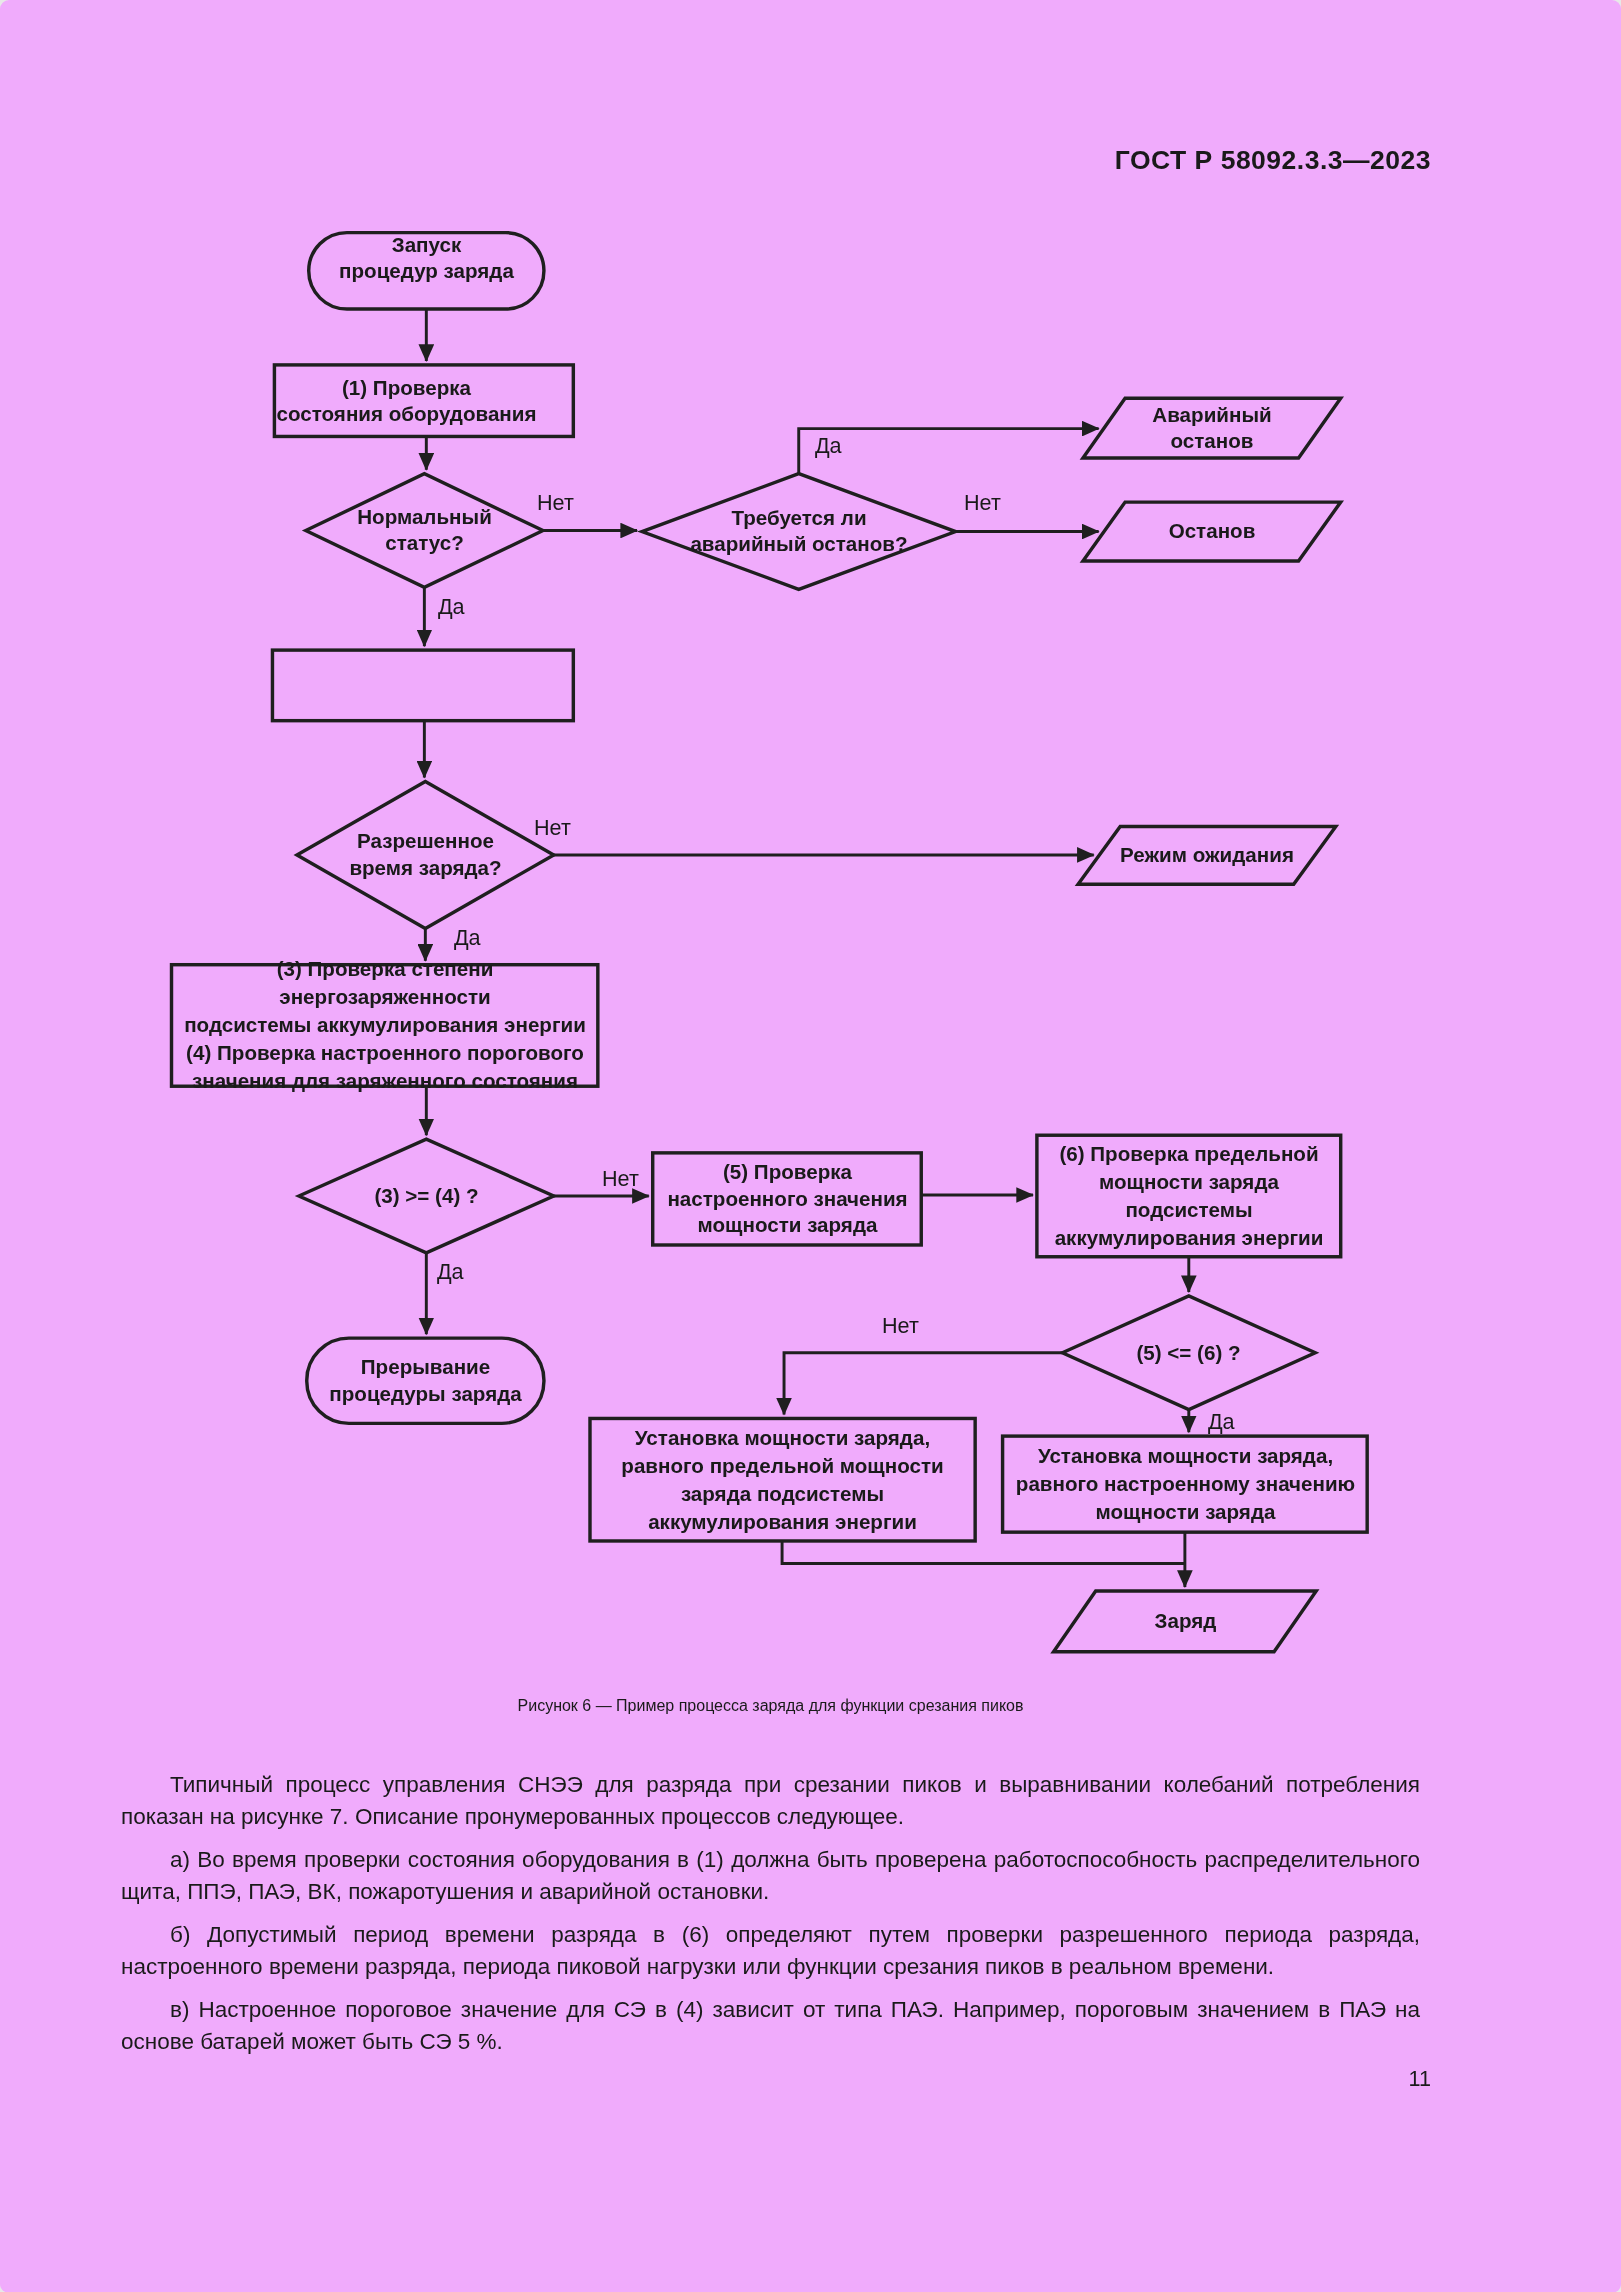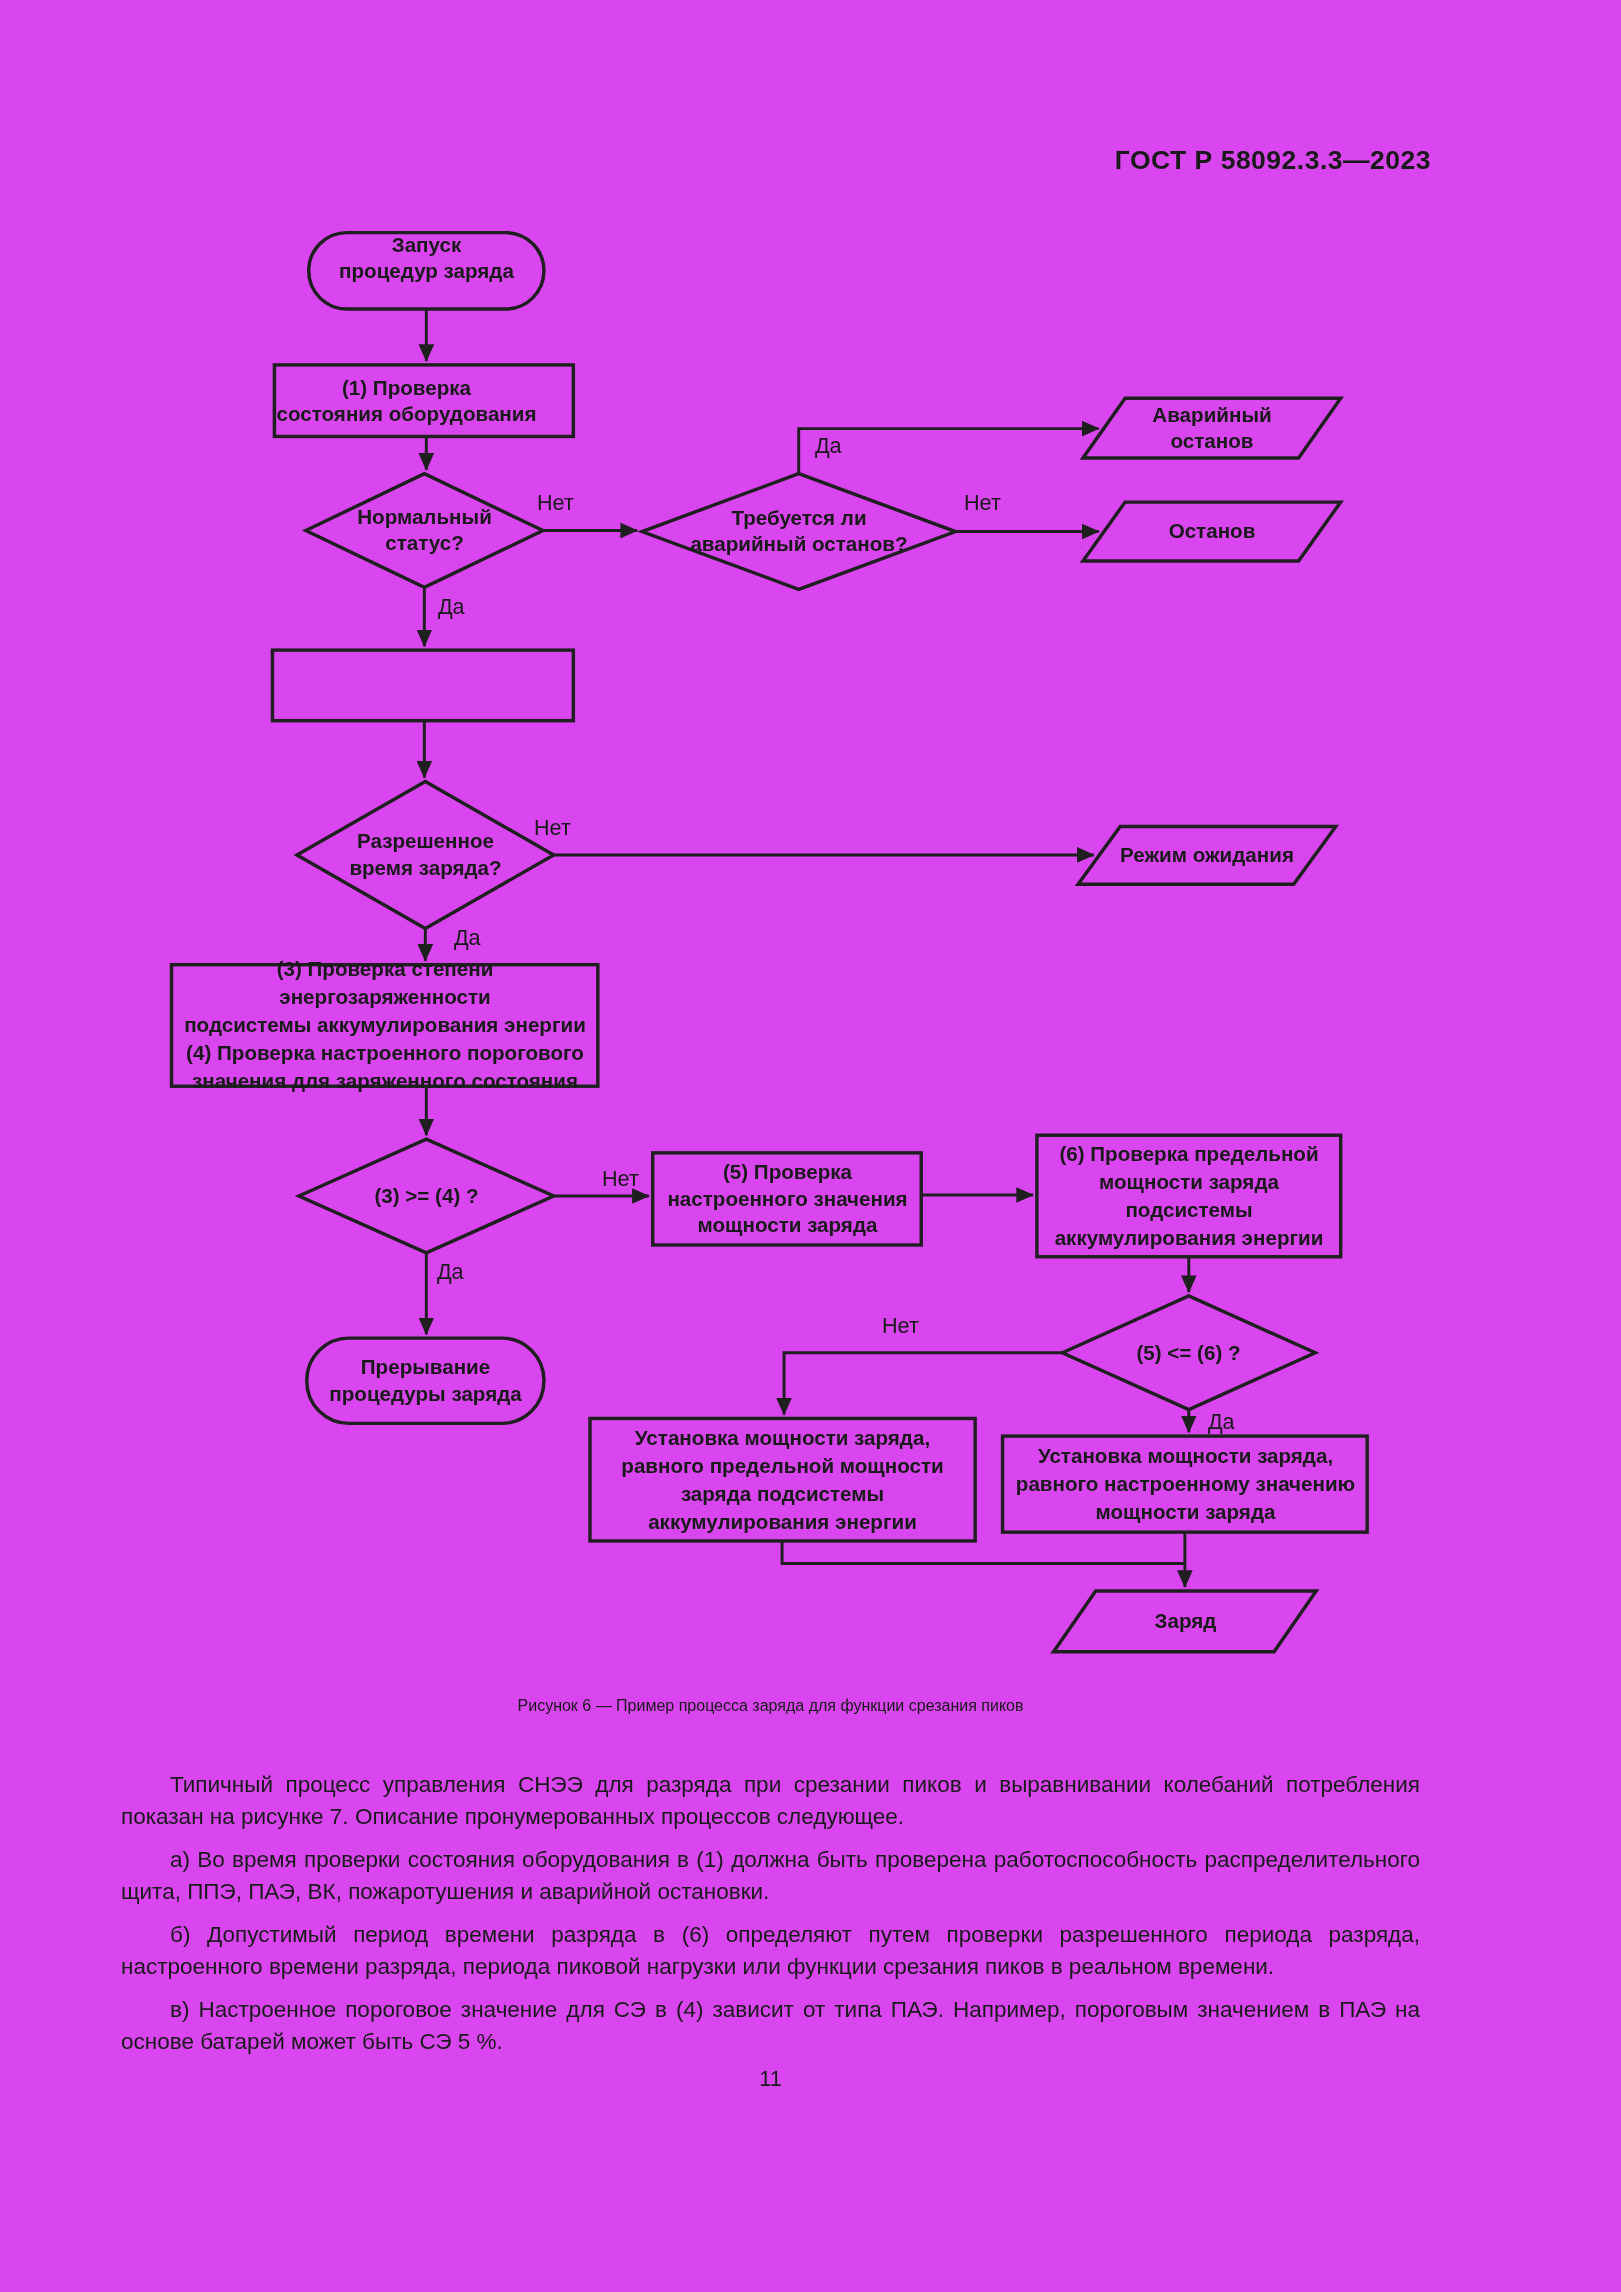--- a/index.html
+++ b/index.html
@@ -1,24 +1,25 @@
 <!DOCTYPE html>
 <html><head>
 <meta charset="utf-8">
 <style>
   html, body { margin: 0; padding: 0; background: #e8e8e8; }
   .page {
     position: relative;
     width: 1621px;
     height: 2293px;
     margin: 0 auto;
-    background: #d946ef;
+    background: #f0abfc;
     font-family: "Liberation Sans", sans-serif;
     color: #1a1a1a;
     overflow: hidden;
+    border-radius: 9px;
   }
   .running-head {
     position: absolute;
     left: 110px; top: 145px; width: 1321px;
     text-align: right;
     font-size: 26.5px;
     font-weight: bold;
     letter-spacing: 0.5px;
   }
   svg.flow { position: absolute; left: 0; top: 0; }
@@ -51,21 +52,21 @@
     position: absolute;
     left: 110px; top: 1758px; width: 1321px;
     font-size: 22.5px;
     line-height: 32px;
     text-align: justify;
   }
   .body-text p { margin: 11px; text-indent: 49px; }
   .page-number {
     position: absolute;
     left: 110px; top: 2066px; width: 1321px;
-    text-align: center;
+    text-align: right;
     font-size: 21.6px;
   }
 </style>
 </head>
 <body>
 
 <div class="page">
 
   <div class="running-head">ГОСТ Р 58092.3.3—2023</div>
 

